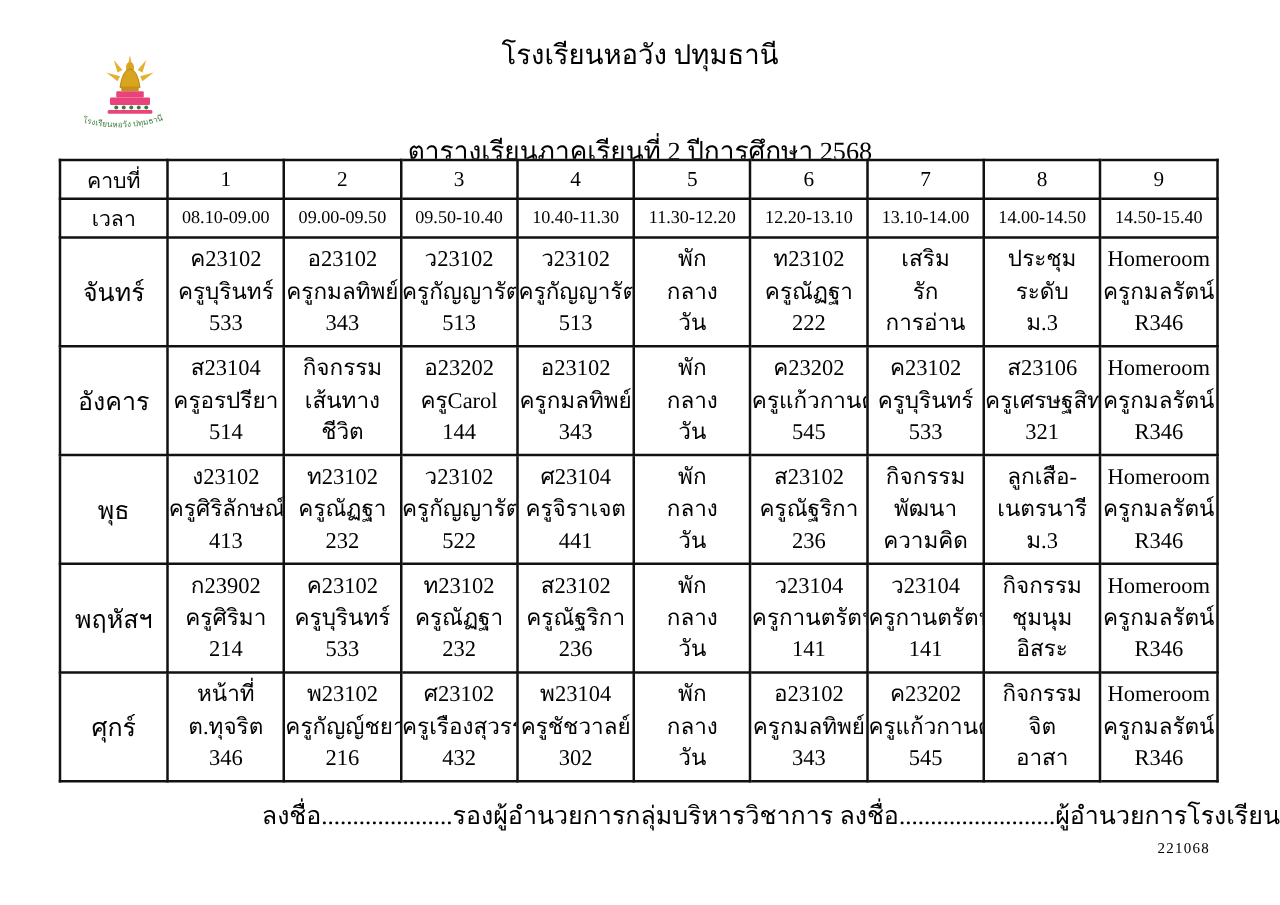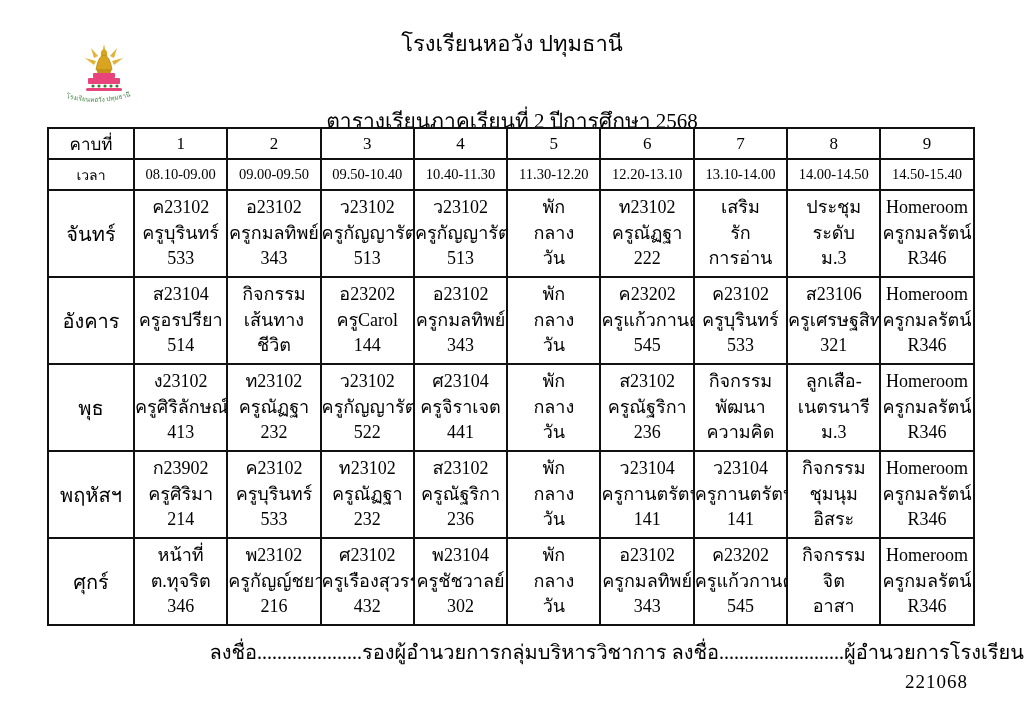--- a/index.html
+++ b/index.html
@@ -22,28 +22,28 @@
     border-collapse:collapse; table-layout:fixed;
     background:#fff;
   }
   table.tt td, table.tt th {
     border:2px solid #111;
     text-align:center; vertical-align:middle;
     font-weight:normal; padding:0; overflow:hidden;
   }
   th.corner-label { font-size:17px; height:29px; }
   td.period-num  { font-size:17px; }
-  th.time-label  { font-size:14px; height:29px; }
+  th.time-label  { font-size:17px; height:29px; }
   td.time-cell   { font-size:14.5px; }
   th.day-name    { font-size:20px; font-weight:bold; }
   td.cell        { height:85px; font-size:18px; line-height:1.44; }
   td.cell .ln    { white-space:nowrap; }
 
   .sign   { position:absolute; left:0; top:636px; width:100%; text-align:right; font-size:20px; }
-  .docnum { position:absolute; right:56px; top:671px; font-size:19px; letter-spacing:1px;margin-left:36px; }
+  .docnum { position:absolute; right:56px; top:671px; font-size:12px; letter-spacing:1px;margin-left:36px; }
 </style>
 </head>
 <body>
 
 <div class="page">
 
   <div class="logo">
     <svg width="88" height="70" viewBox="0 0 88 70">
 
       <g fill="#e3b234">

